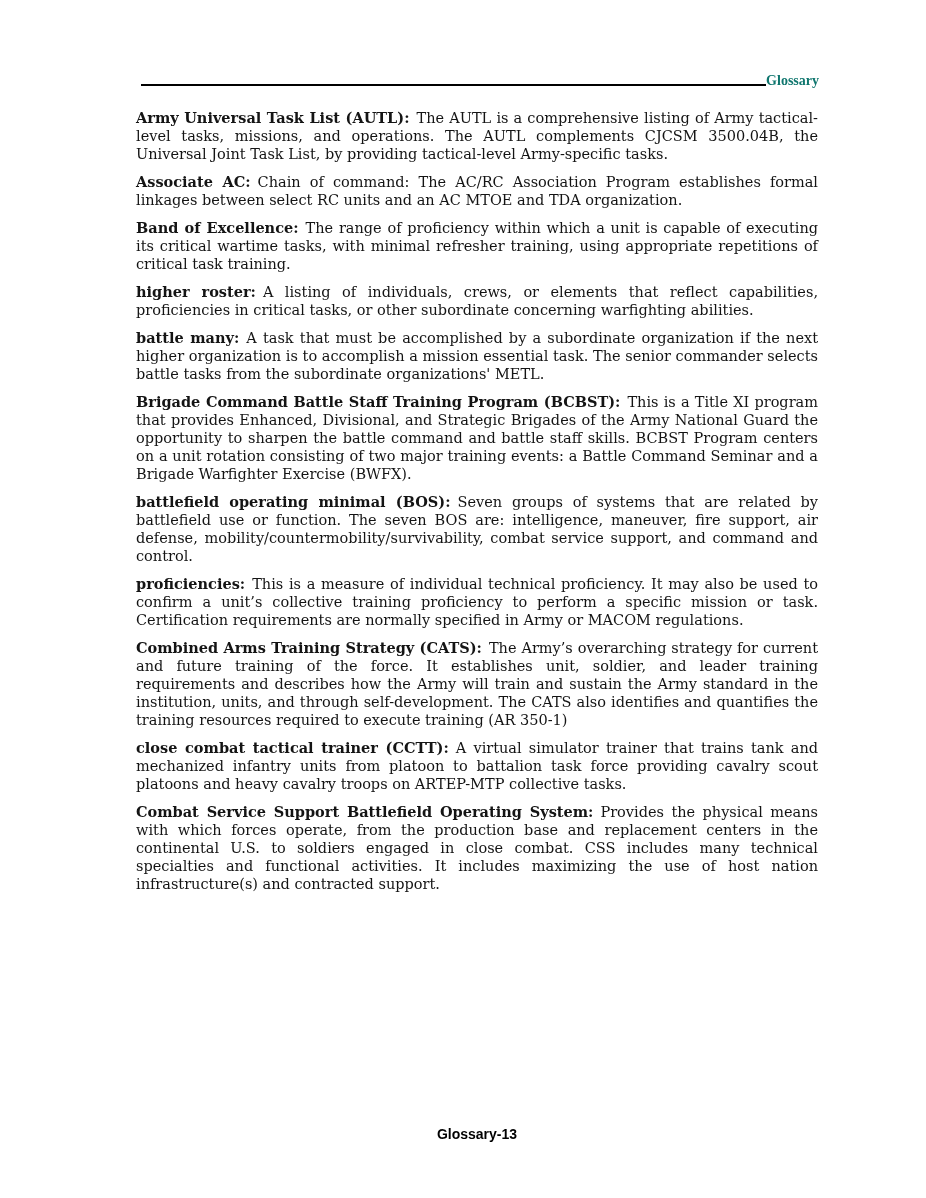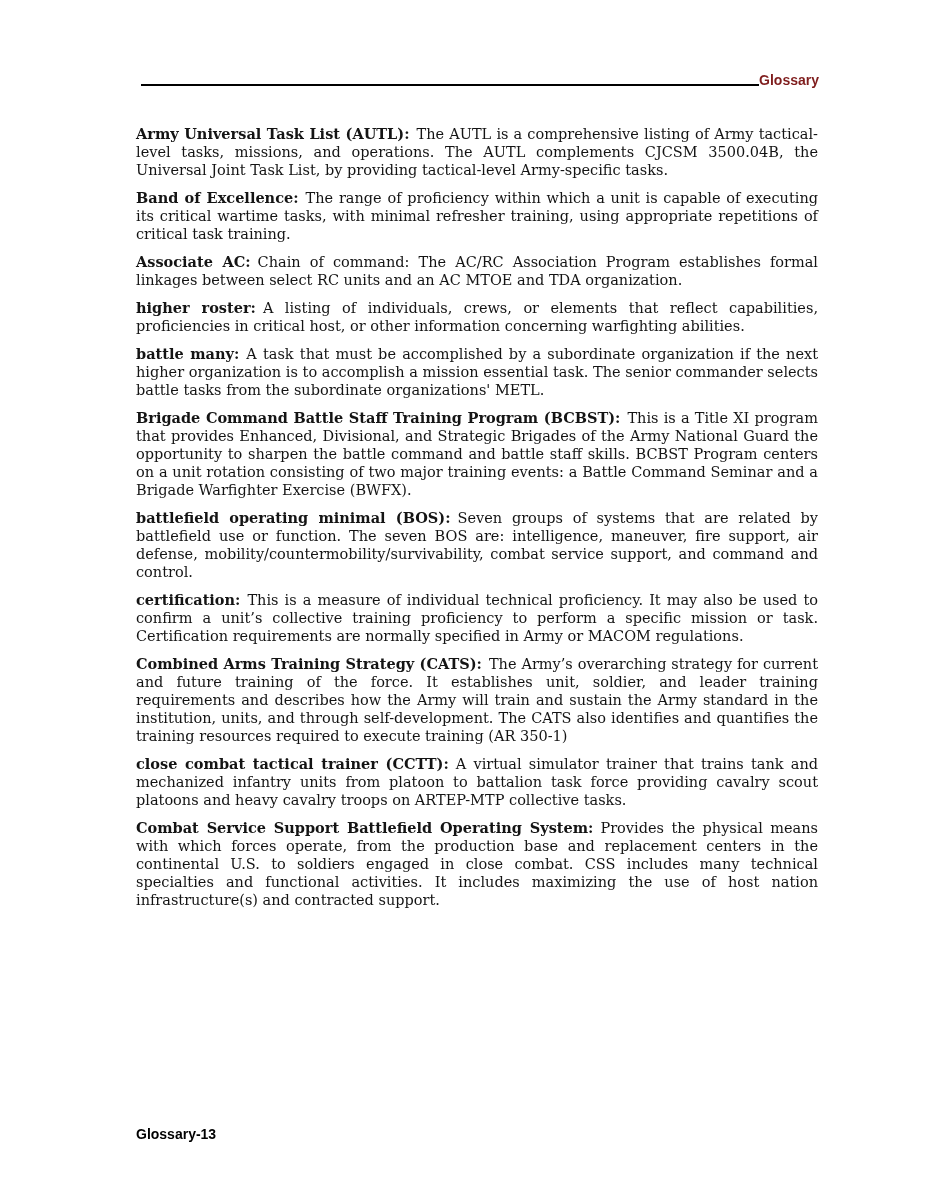--- a/index.html
+++ b/index.html
@@ -24,77 +24,76 @@
     display: flex;
     align-items: flex-end;
   }
   .header-rule {
     flex: 1 1 auto;
     border-bottom: 2px solid #000000;
     margin-bottom: 3px;
   }
   .header-label {
     flex: 0 0 auto;
-    font-family: Liberation Sans, sans-serif;
+    font-family: Liberation Serif, serif;
     font-weight: bold;
     font-size: 14px;
     line-height: 17px;
-    color: #7f1d1d;
+    color: #0f766e;
     white-space: nowrap;
   }
   .content {
     position: absolute;
     left: 136px;
     top: 109px;
     width: 682px;
     font-family: "DejaVu Serif", "Liberation Serif", serif;
     font-size: 14.5px;
     line-height: 18px;
     text-align: justify;
     color: #141414;
-    margin-top: 16px;
   }
   .entry {
     margin: 0 0 10px 0;
   }
   .term {
     font-weight: bold;
     margin-right: 7px;
   }
   .footer {
     position: absolute;
     left: 136px;
     top: 1126px;
     width: 682px;
-    text-align: left;
+    text-align: center;
     font-family: "Liberation Sans", sans-serif;
     font-weight: bold;
     font-size: 14px;
     color: #000000;
   }
 </style>
 </head>
 <body>
 
 <div class="page">
 
   <div class="header">
     <div class="header-rule"></div>
     <div class="header-label">Glossary</div>
   </div>
 
   <div class="content">
     <p class="entry"><span class="term">Army Universal Task List (AUTL):</span><span>The AUTL is a comprehensive listing of Army tactical-level tasks, missions, and operations.  The AUTL complements CJCSM 3500.04B, the Universal Joint Task List, by providing tactical-level Army-specific tasks.</span></p>
+    <p class="entry"><span class="term">Associate AC:</span><span>Chain of command:  The AC/RC Association Program establishes formal linkages between select RC units and an AC MTOE and TDA organization.</span></p>
     <p class="entry"><span class="term">Band of Excellence:</span><span>The range of proficiency within which a unit is capable of executing its critical wartime tasks, with minimal refresher training, using appropriate repetitions of critical task training.</span></p>
-    <p class="entry"><span class="term">Associate AC:</span><span>Chain of command:  The AC/RC Association Program establishes formal linkages between select RC units and an AC MTOE and TDA organization.</span></p>
-    <p class="entry"><span class="term">higher roster:</span><span>A listing of individuals, crews, or elements that reflect capabilities, proficiencies in critical host, or other information concerning warfighting abilities.</span></p>
+    <p class="entry"><span class="term">higher roster:</span><span>A listing of individuals, crews, or elements that reflect capabilities, proficiencies in critical tasks, or other subordinate concerning warfighting abilities.</span></p>
     <p class="entry"><span class="term">battle many:</span><span>A task that must be accomplished by a subordinate organization if the next higher organization is to accomplish a mission essential task.  The senior commander selects battle tasks from the subordinate organizations'  METL.</span></p>
     <p class="entry"><span class="term">Brigade Command Battle Staff Training Program (BCBST):</span><span>This is a Title XI program that provides Enhanced, Divisional, and Strategic Brigades of the Army National Guard the opportunity to sharpen the battle command and battle staff skills.  BCBST Program centers on a unit rotation consisting of two major training events:  a Battle Command Seminar and a Brigade Warfighter Exercise (BWFX).</span></p>
     <p class="entry"><span class="term">battlefield operating minimal (BOS):</span><span>Seven groups of systems that are related by battlefield use or function.  The seven BOS are:  intelligence, maneuver, fire support, air defense, mobility/countermobility/survivability, combat service support, and command and control.</span></p>
-    <p class="entry"><span class="term">certification:</span><span>This is a measure of individual technical proficiency.  It may also be used to confirm a unit’s collective training proficiency to perform a specific mission or task.  Certification requirements are normally specified in Army or MACOM regulations.</span></p>
+    <p class="entry"><span class="term">proficiencies:</span><span>This is a measure of individual technical proficiency.  It may also be used to confirm a unit’s collective training proficiency to perform a specific mission or task.  Certification requirements are normally specified in Army or MACOM regulations.</span></p>
     <p class="entry"><span class="term">Combined Arms Training Strategy (CATS):</span><span>The Army’s overarching strategy for current and future training of the force. It establishes unit, soldier, and leader training requirements and describes how the Army will train and sustain the Army standard in the institution, units, and through self-development. The CATS also identifies and quantifies the training resources required to execute training (AR 350-1)</span></p>
     <p class="entry"><span class="term">close combat tactical trainer (CCTT):</span><span>A virtual simulator trainer that trains tank and mechanized infantry units from platoon to battalion task force providing cavalry scout platoons and heavy cavalry troops on ARTEP-MTP collective tasks.</span></p>
     <p class="entry"><span class="term">Combat Service Support Battlefield Operating System:</span><span>Provides the physical means with which forces operate, from the production base and replacement centers in the continental U.S. to soldiers engaged in close combat.  CSS includes many technical specialties and functional activities.  It includes maximizing the use of host nation infrastructure(s) and contracted support.</span></p>
   </div>
 
   <div class="footer">
     <span>Glossary-13</span>
   </div>
 
 </div>

